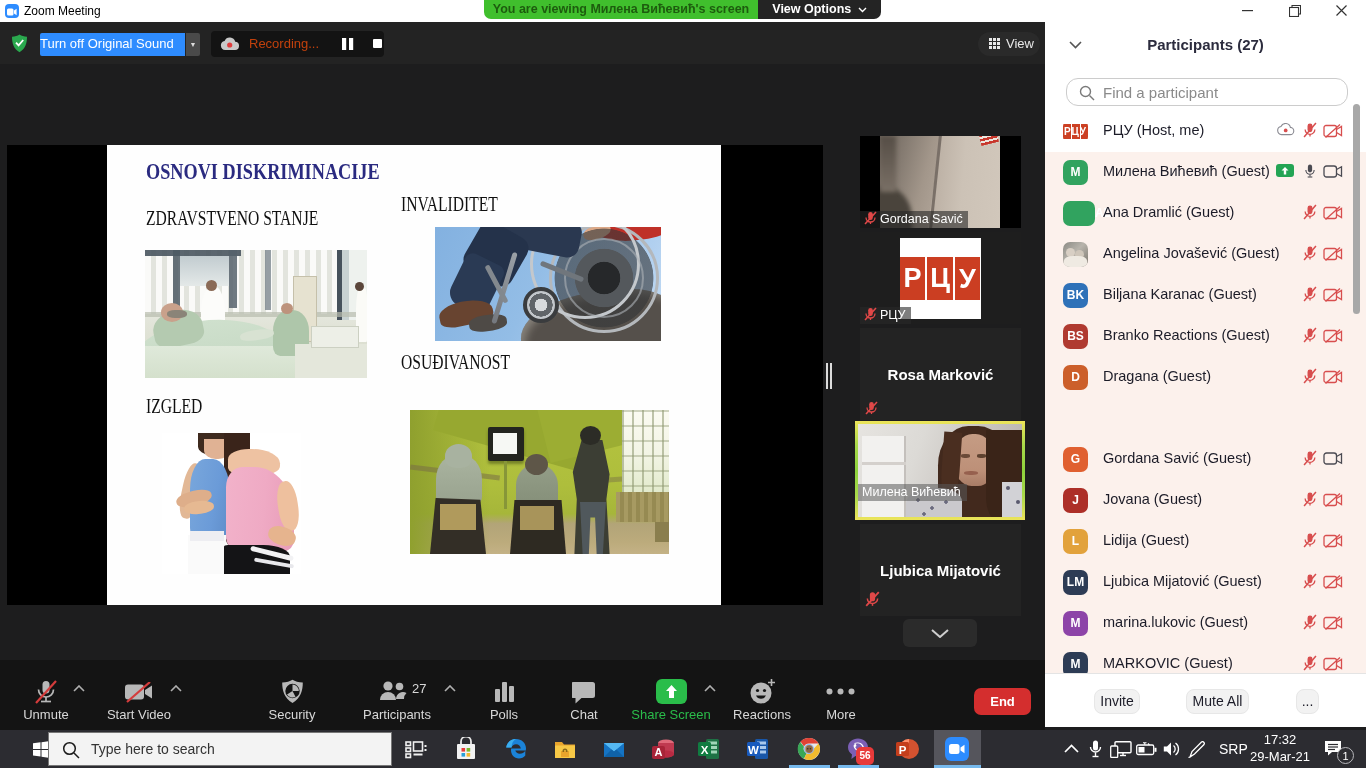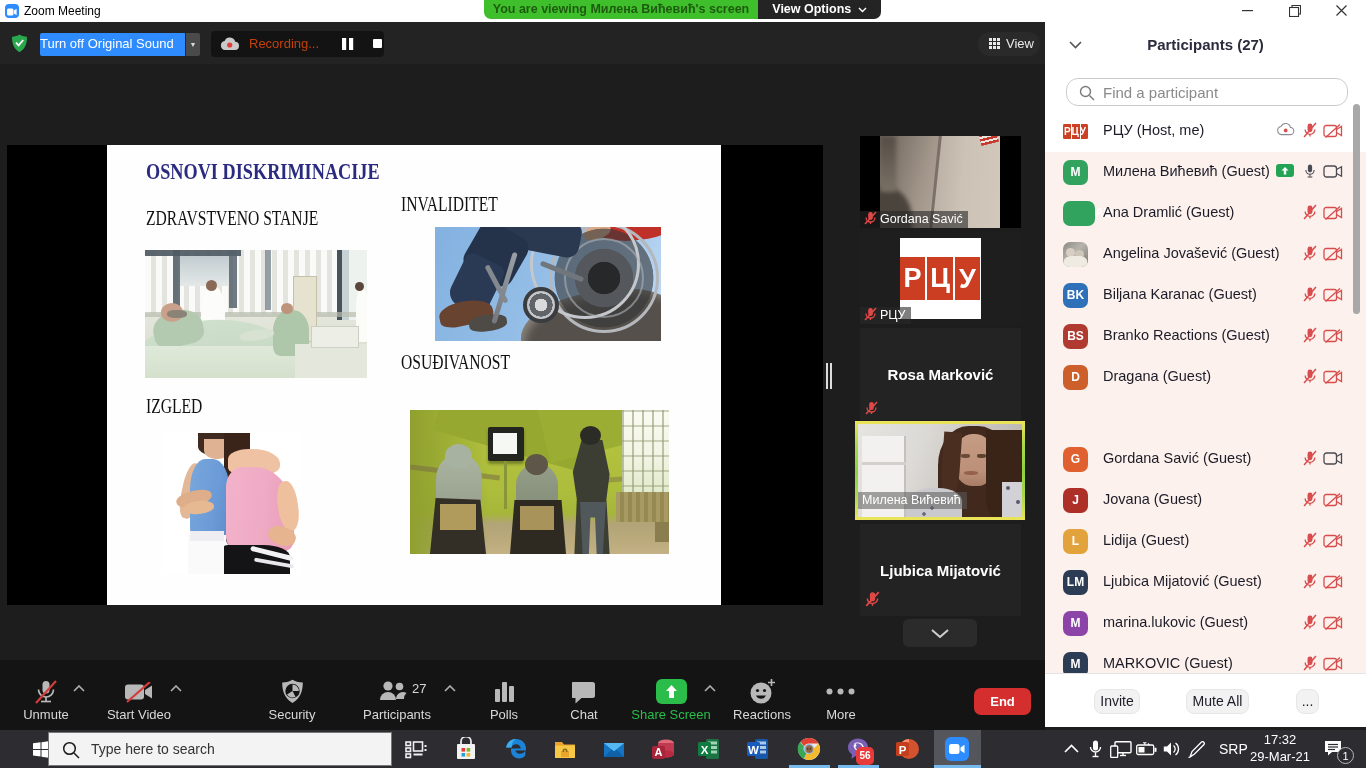--- a/index.html
+++ b/index.html
@@ -275,21 +275,21 @@
         <div style="position:absolute;left:128px;top:6px;width:42px;height:90px;background:#3a2418;border-radius:0 0 0 26%;"></div>
         <div style="position:absolute;left:84px;top:8px;width:18px;height:66px;background:#4a2e20;border-radius:0 0 40% 40%;transform:rotate(4deg);"></div>
         <div style="position:absolute;left:103px;top:30px;width:9px;height:3.5px;background:#6a4a38;border-radius:40%;"></div>
         <div style="position:absolute;left:119px;top:30px;width:9px;height:3.5px;background:#5e4230;border-radius:40%;"></div>
         <div style="position:absolute;left:106px;top:47px;width:14px;height:4px;background:#96604e;border-radius:42%;"></div>
         <div style="position:absolute;left:48px;top:64px;width:56px;height:32px;background:#cac9cd;border-radius:48% 42% 0 0;"></div>
         <div style="position:absolute;left:52px;top:70px;width:48px;height:26px;background:radial-gradient(circle at 8px 6px,#6a6a7e 1.5px,rgba(0,0,0,0) 2px),radial-gradient(circle at 22px 14px,#6a6a7e 1.5px,rgba(0,0,0,0) 2px),radial-gradient(circle at 36px 8px,#6a6a7e 1.5px,rgba(0,0,0,0) 2px),radial-gradient(circle at 14px 20px,#6a6a7e 1.5px,rgba(0,0,0,0) 2px);"></div>
         <div style="position:absolute;left:144px;top:58px;width:26px;height:38px;background:#d2d2d6;"></div>
         <div style="position:absolute;left:148px;top:62px;width:4px;height:4px;background:#5a5a6e;border-radius:50%;"></div>
         <div style="position:absolute;left:158px;top:76px;width:4px;height:4px;background:#5a5a6e;border-radius:50%;"></div>
-        <div style="position:absolute;left:0;bottom:8px;background:rgba(90,90,90,.55);color:#fff;font-size:12.5px;padding:1px 6px 2px 4px;">Милена Вићевић</div>
+        <div style="position:absolute;left:0;bottom:16px;background:rgba(90,90,90,.55);color:#fff;font-size:12.5px;padding:1px 6px 2px 4px;">Милена Вићевић</div>
       </div>
     </div>
     <div class="thumb" style="top:460px;background:#232323;">
       <div class="cname">Ljubica Mijatović</div>
       <svg style="position:absolute;left:5px;bottom:9px" width="15" height="16" viewBox="0 0 13 14">
           <g stroke="#e04848" fill="#e04848">
             <rect x="4.2" y="1" width="4.6" height="8" rx="2.3" stroke="none"></rect>
             <path d="M2 6.5 a4.5 4.5 0 0 0 9 0" fill="none" stroke-width="1.3"></path>
             <line x1="6.5" y1="11" x2="6.5" y2="13" stroke-width="1.3"></line>
             <line x1="1" y1="13" x2="12" y2="1" stroke-width="1.6"></line>

